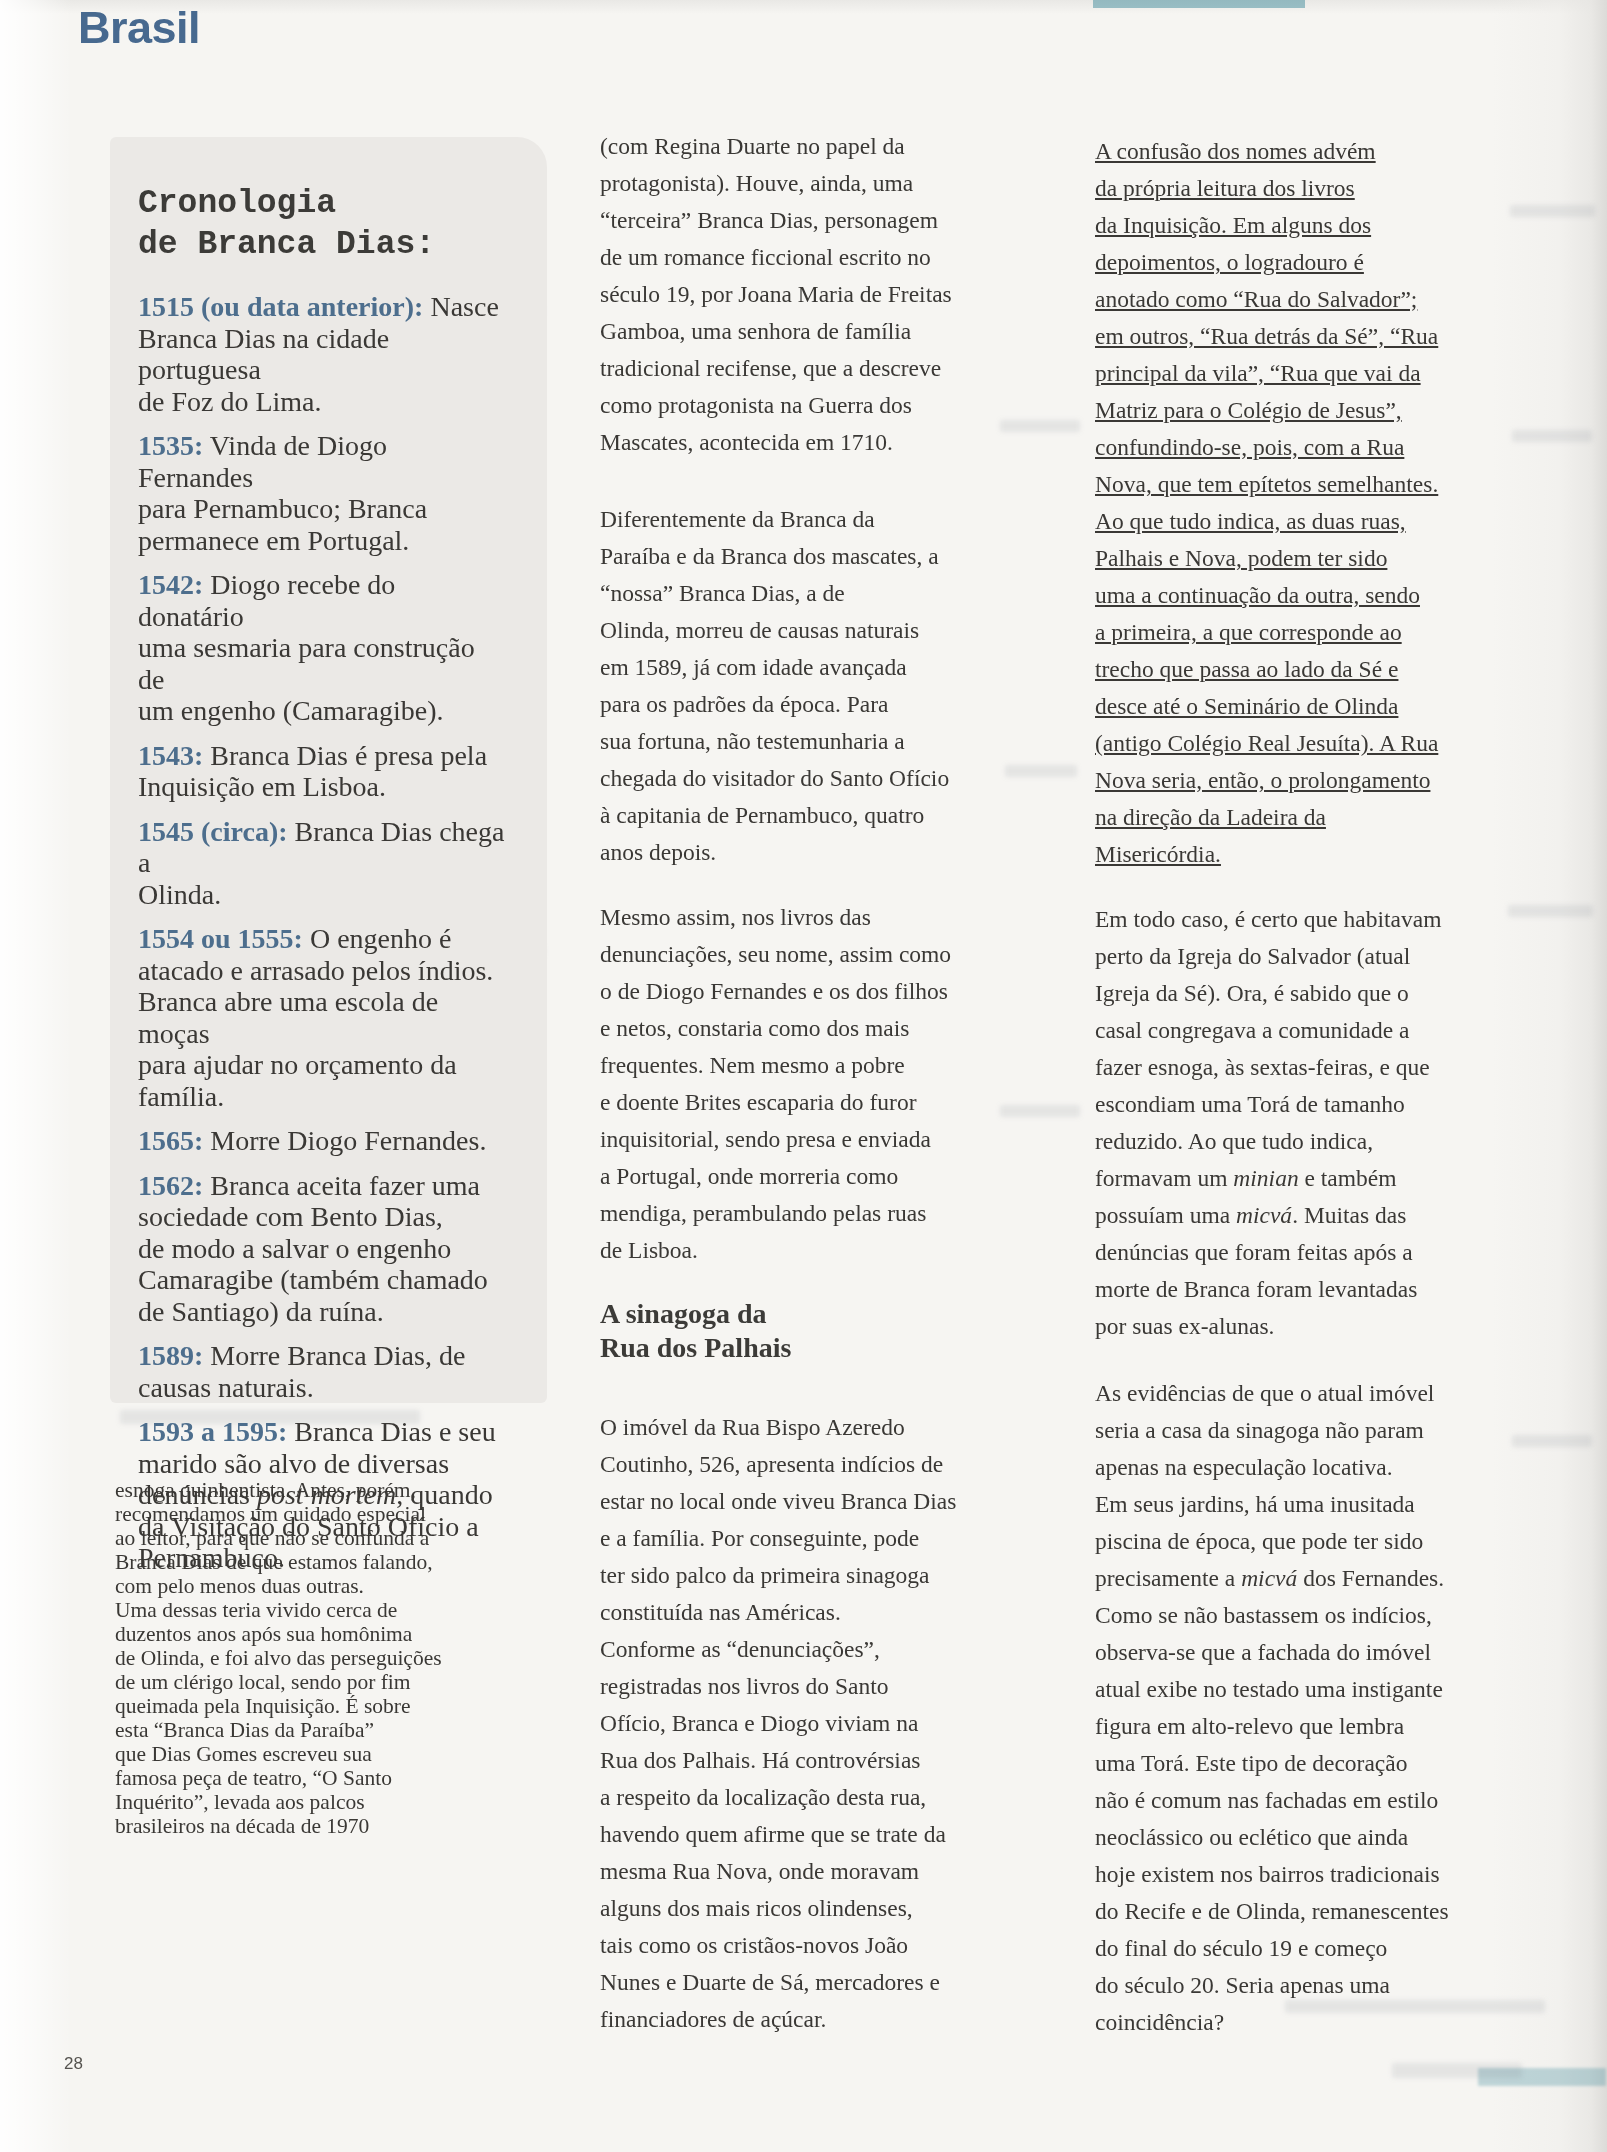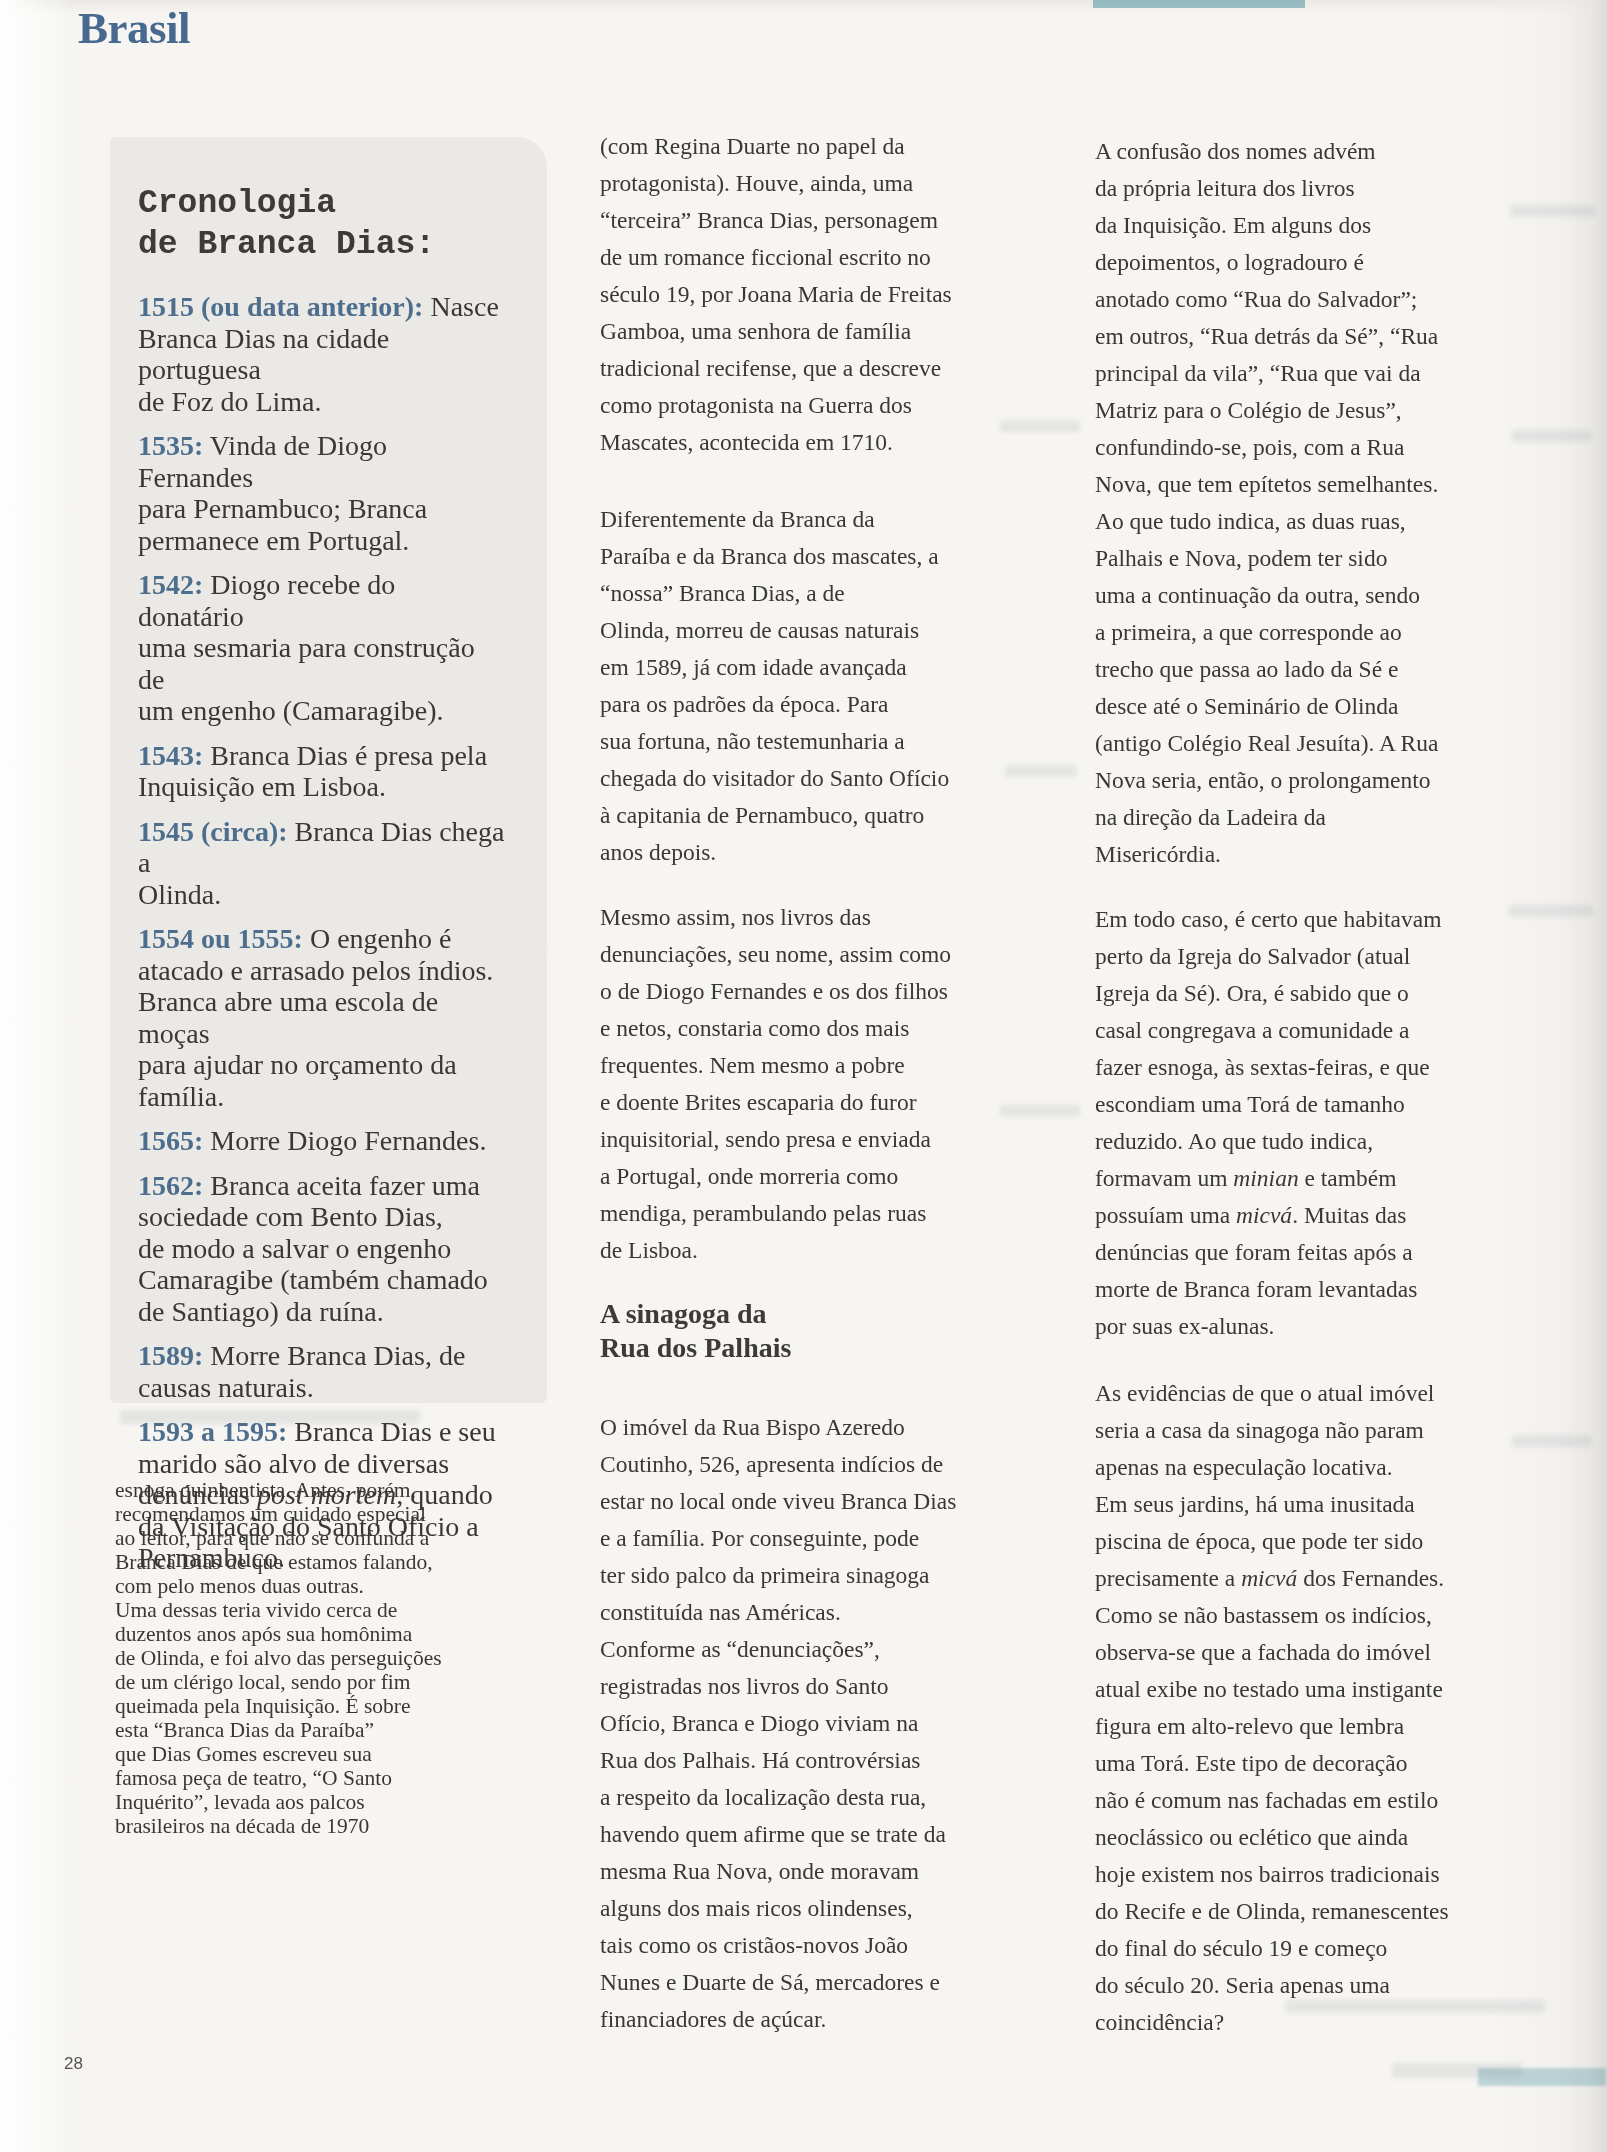--- a/index.html
+++ b/index.html
@@ -8,21 +8,21 @@
     background:
       linear-gradient(90deg, rgba(255,255,255,.95) 0px, rgba(255,255,255,.55) 34px, rgba(255,255,255,0) 72px),
       linear-gradient(270deg, #dcdbd8 0px, rgba(231,230,227,.85) 16px, rgba(238,237,234,.5) 48px, rgba(245,244,241,0) 115px),
       linear-gradient(180deg, rgba(214,213,210,.4) 0px, rgba(246,245,242,0) 14px),
       var(--c-page-background, #f6f5f2);
     font-family:"Liberation Serif","DejaVu Serif",serif;
     color:var(--c-body-text, #3a3835);
   }
   .section-title{
     position:absolute;left:78px;top:2px;margin:0;
-    font-family:Liberation Serif, serif;
+    font-family:Liberation Sans, sans-serif;
     font-size:45px;font-weight:bold;letter-spacing:-.5px;
     color:var(--c-section-title, #47698f);
   }
   .chrono-box{
     position:absolute;left:110px;top:137px;width:437px;height:1266px;
     background:var(--c-box-background, #ebe9e6);
     border-radius:6px 30px 6px 6px;
     box-sizing:border-box;padding:46px 40px 0 28px;
   }
   .chrono-title{
@@ -38,21 +38,21 @@
   .col p{margin:0;white-space:pre-line;}
   .col-left{
     left:115px;top:1478px;width:370px;
     font-size:21.5px;line-height:24px;white-space:pre-line;
   }
   .col-middle{left:600px;top:128px;width:400px;}
   .col-right{left:1095px;top:133px;width:410px;}
   .col-middle p.p1{margin-bottom:40px;}
   .col-middle p.p2{margin-bottom:28px;}
   .col-middle p.p3{margin-bottom:28px;}
-  .col-right p.p1{margin-bottom:28px;}
+  .col-right p.p1{margin-bottom:28px;text-decoration:underline;}
   .col-right p.p2{margin-bottom:30px;}
   .subhead{
     margin:0 0 44px 0;white-space:pre-line;
     font-size:28px;line-height:34px;font-weight:bold;
     color:var(--c-heading-text, #3c3b38);
   }
   .page-number{
     position:absolute;left:64px;top:2054px;
     font-family:"Liberation Sans","DejaVu Sans",sans-serif;
     font-size:17px;color:#55534f;

